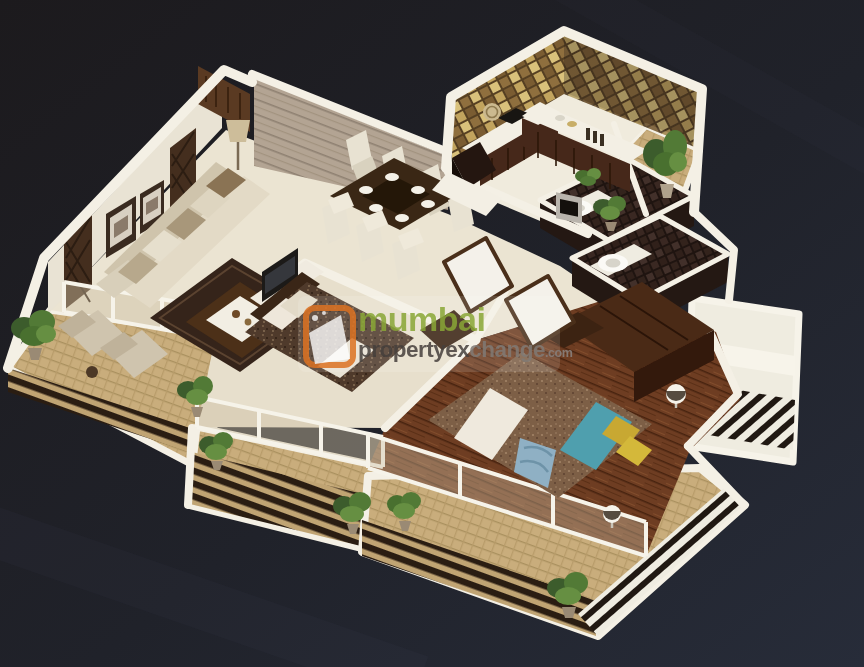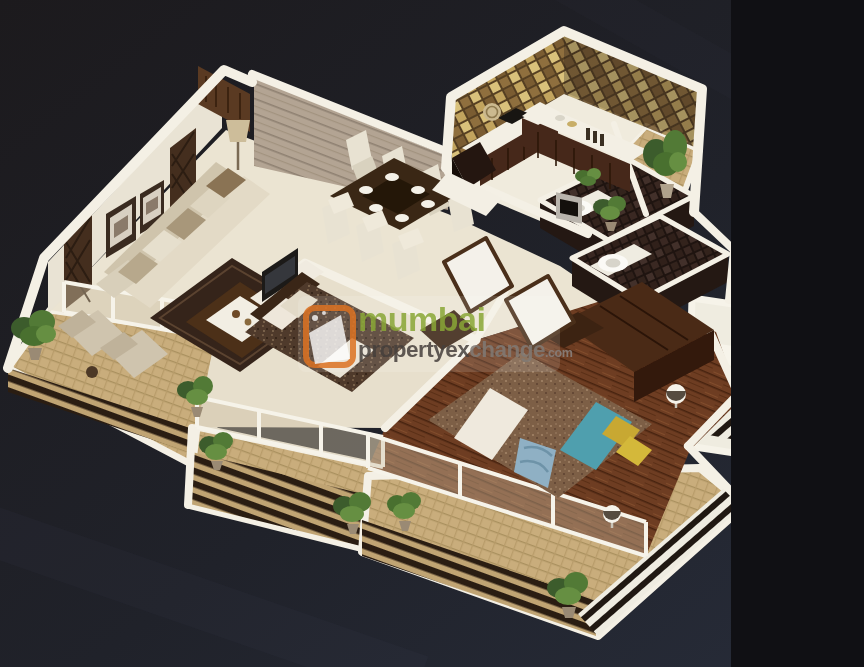--- a/index.html
+++ b/index.html
@@ -1,16 +1,16 @@
 <!DOCTYPE html>
 <html><head>
 <meta charset="utf-8">
 <style>
   html,body{margin:0;padding:0;background:#101014;}
-  #stage{position:relative;width:731px;height:667px;overflow:hidden;
+  #stage{position:relative;width:864px;height:667px;overflow:hidden;
          font-family:"Liberation Sans",sans-serif;}
   svg{display:block}
   .brand1{font-family:"Liberation Sans",sans-serif;font-weight:bold;font-size:34px;letter-spacing:-0.5px;}
   .brand2{font-family:"Liberation Sans",sans-serif;font-weight:bold;font-size:22.5px;letter-spacing:-0.5px;}
   .brand3{font-family:"Liberation Sans",sans-serif;font-weight:bold;font-size:12.5px;}
 </style>
 </head>
 <body>
 
 <div id="stage">

